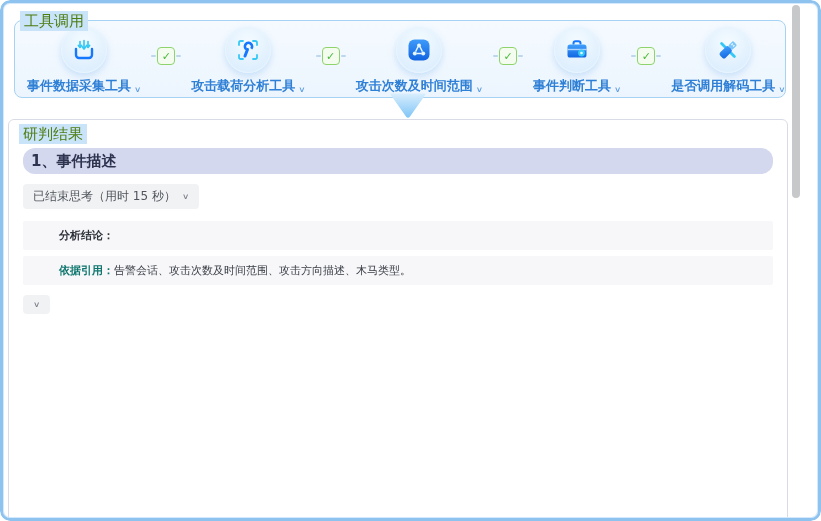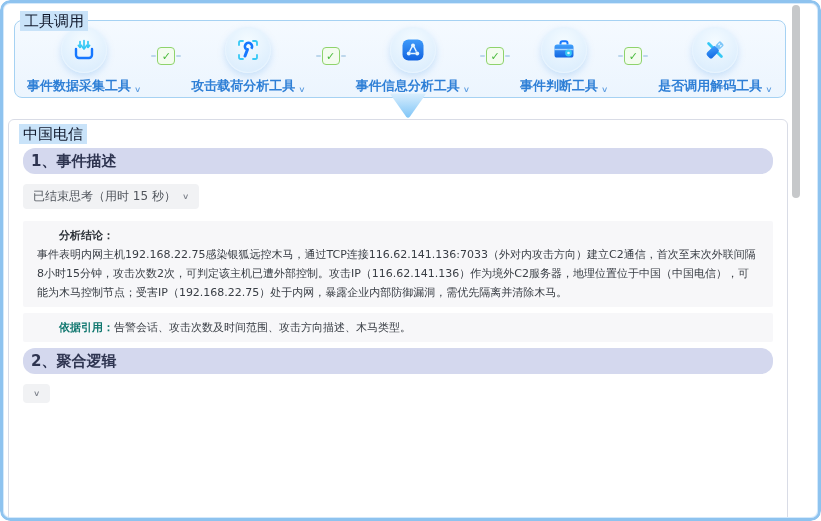--- a/index.html
+++ b/index.html
@@ -15,21 +15,21 @@
     box-shadow: inset 0 0 0 1px #d4e9fb; pointer-events:none; z-index:30;
   }
 
   
   .tool-panel {
     position:absolute; left:14px; top:20px; width:772px; height:78px;
     background:linear-gradient(180deg,#f5faff,#ecf5fe);
     border:1px solid #a6d2f3; border-radius:8px; z-index:2;
   }
   .panel-tag {
-    display:inline-block; background:#c9e3f9; color:#0f172a;
+    display:inline-block; background:#c9e3f9; color:#4d7c0f;
     font-size:15px; line-height:20px; padding:0 4px; white-space:nowrap;
   }
   .tool-panel .panel-tag { position:absolute; top:-10px; left:5px; }
   .flow {
     display:flex; align-items:flex-start; justify-content:space-between;
     padding:6px 28px 0 12px; height:100%;
   }
   .tool-node { display:flex; flex-direction:column; align-items:center; flex:0 0 auto; cursor:pointer; }
   .icon-circle {
     width:46px; height:46px; border-radius:50%;
@@ -161,21 +161,21 @@
               <path d="M13 10.8 L10.6 15.6 M15 10.8 L17.4 15.6 M11.5 17.5 h5"></path>
             </g>
             <g fill="#e8f6ff">
               <circle cx="14" cy="9.5" r="2"></circle>
                 <circle cx="9.8" cy="17.5" r="2"></circle>
                 <circle cx="18.2" cy="17.5" r="2"></circle>
             </g>
           </svg>
         </div>
         <div class="tool-label">
-          <span>事件信息分析工具</span>
+          <span>攻击次数及时间范围</span>
           <span class="chev">∨</span>
         </div>
       </div>
 
       <div class="connector">
         <span class="line"></span>
         <span class="check-badge">✓</span>
         <span class="line"></span>
       </div>
 
@@ -231,42 +231,40 @@
           <span>是否调用解码工具</span>
           <span class="chev">∨</span>
         </div>
       </div>
 
     </div>
   </div>
 
   <div class="result-panel">
     <div class="result-tag-row">
-      <span class="panel-tag">中国电信</span>
+      <span class="panel-tag">研判结果</span>
     </div>
 
     <div class="section-header">1、事件描述</div>
 
     <button class="think-btn">
       <span>已结束思考（用时 15 秒）</span>
       <span class="chev">∨</span>
     </button>
 
     <div class="text-block">
       <p class="lead">分析结论：</p>
-      <p>事件表明内网主机192.168.22.75感染银狐远控木马，通过TCP连接116.62.141.136:7033（外对内攻击方向）建立C2通信，首次至末次外联间隔8小时15分钟，攻击次数2次，可判定该主机已遭外部控制。攻击IP（116.62.141.136）作为境外C2服务器，地理位置位于中国（中国电信），可能为木马控制节点；受害IP（192.168.22.75）处于内网，暴露企业内部防御漏洞，需优先隔离并清除木马。</p>
     </div>
 
     <div class="text-block tight">
       <p class="indent">
         <b>依据引用：</b><span>告警会话、攻击次数及时间范围、攻击方向描述、木马类型。</span>
       </p>
     </div>
 
-    <div class="section-header mt2">2、聚合逻辑</div>
 
     <button class="think-btn">
       <span class="chev">∨</span>
     </button>
 
 
   </div>
 
   <svg class="down-arrow" width="44" height="27" viewBox="0 0 44 27">
     <defs>

